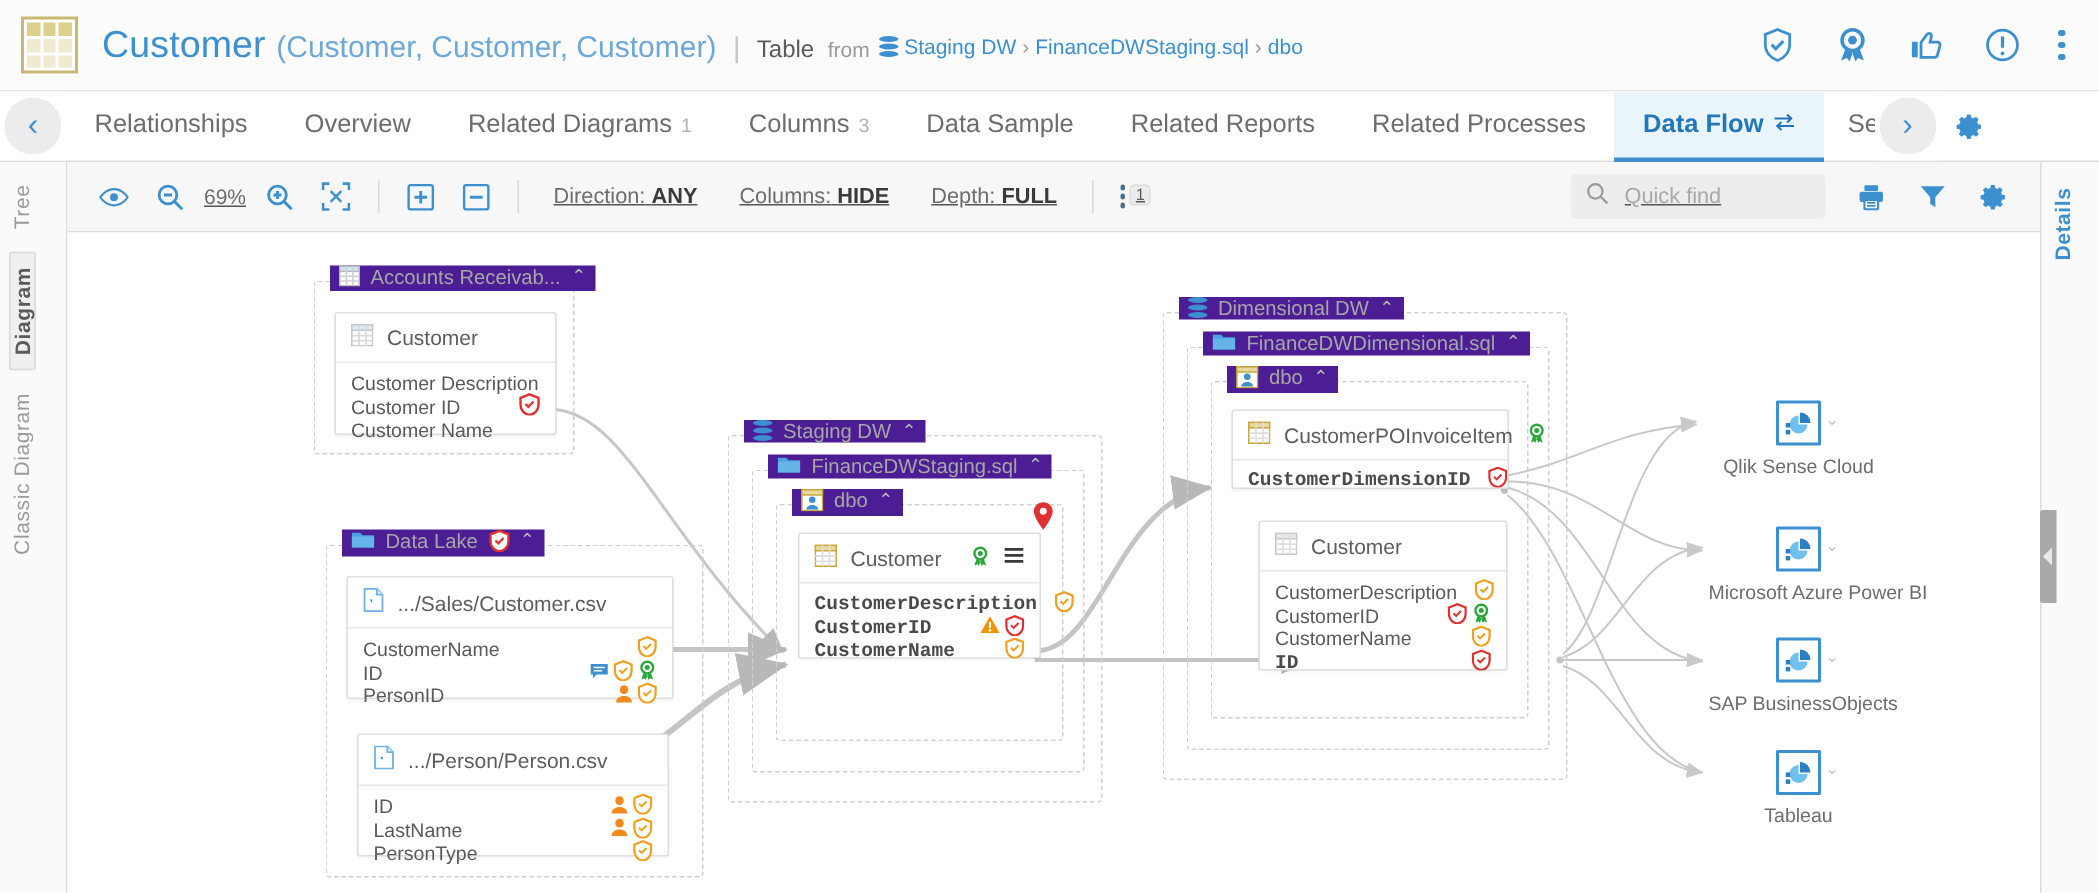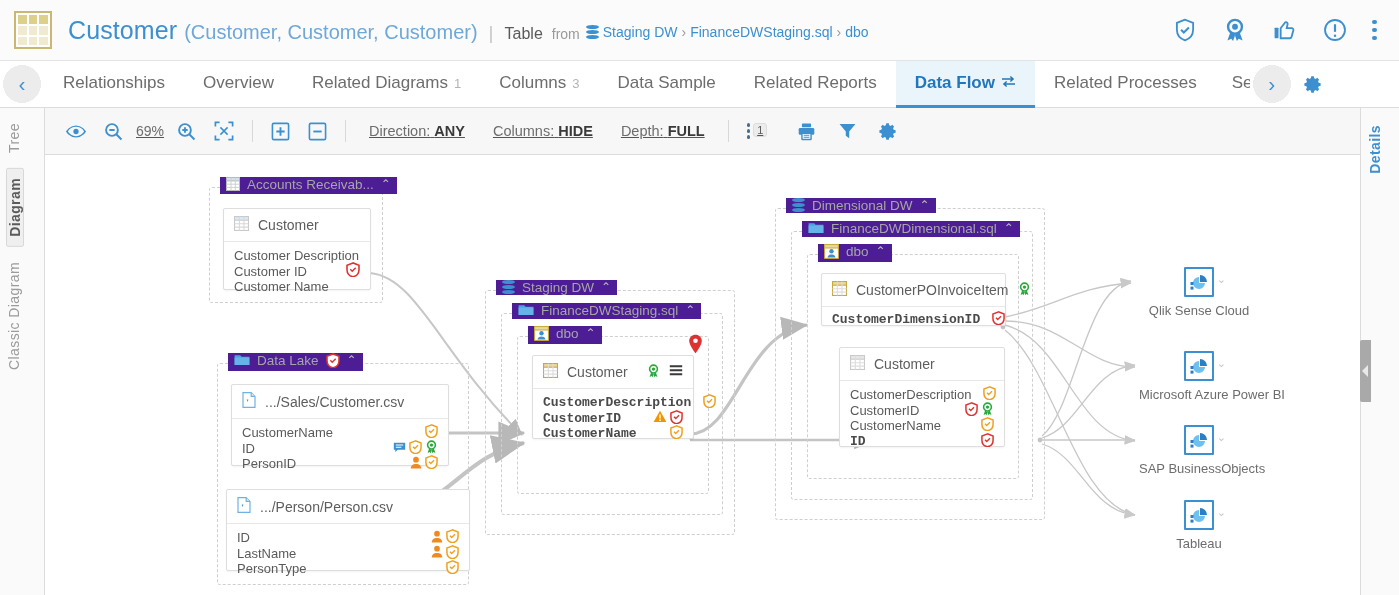--- a/index.html
+++ b/index.html
@@ -241,30 +241,30 @@
   <div class="tab">
     <span>Columns</span>
     <span class="cnt">3</span>
   </div>
   <div class="tab">
     <span>Data Sample</span>
   </div>
   <div class="tab">
     <span>Related Reports</span>
   </div>
+  <div class="tab">
+    <span>Related Processes</span>
+  </div>
   <div class="tab active">
     <span>Data Flow</span>
     <span>
       <svg width="15" height="13" viewBox="0 0 16 14" fill="none" stroke="#2277bb" stroke-width="1.5">
         <path d="M1 4.3h12M10 1.5l3 2.8-3 2.8M15 9.7H3M6 6.9l-3 2.8 3 2.8"></path>
       </svg>
     </span>
-  </div>
-  <div class="tab">
-    <span>Related Processes</span>
   </div>
   <div class="tab clipped">
     <span>Se</span>
   </div>
   <div class="tab-arrow">›</div>
   <div class="tab-gear">
     <svg width="19" height="19" viewBox="0 0 24 24" fill="#3d90d0">
       <path d="M12 8.1a3.9 3.9 0 100 7.8 3.9 3.9 0 000-7.8zm0 6a2.1 2.1 0 110-4.2 2.1 2.1 0 010 4.2z"></path>
       <path d="M21 13.6v-3.2l-2.5-.5a6.9 6.9 0 00-.8-1.9l1.4-2.1-2.3-2.3-2.1 1.4a6.9 6.9 0 00-1.9-.8L12.4 1.7H9.2L8.7 4.2a6.9 6.9 0 00-1.9.8L4.7 3.6 2.4 5.9l1.4 2.1a6.9 6.9 0 00-.8 1.9l-2.5.5v3.2l2.5.5c.2.7.4 1.3.8 1.9l-1.4 2.1 2.3 2.3 2.1-1.4c.6.3 1.2.6 1.9.8l.5 2.5h3.2l.5-2.5c.7-.2 1.3-.4 1.9-.8l2.1 1.4 2.3-2.3-1.4-2.1c.3-.6.6-1.2.8-1.9l2.5-.5z"></path>
     </svg>
@@ -337,20 +337,29 @@
   <div class="tb-divider"></div>
   <div class="tb-btn" style="align-items:flex-start;padding-top:7px">
     <span class="kebab">
         <i></i>
         <i></i>
         <i></i>
       </span>
     <span class="badge1">1</span>
   </div>
 
+  <div class="searchbox">
+    <span>
+      <svg width="16" height="16" viewBox="0 0 18 18" fill="none" stroke="#9a9a9a" stroke-width="1.7">
+        <circle cx="7.4" cy="7.4" r="5.4"></circle>
+          <path d="M11.5 11.5 16.4 16.4"></path>
+      </svg>
+    </span>
+    <input type="text" placeholder="Quick find" style="">
+  </div>
 
   <div class="tb-right">
     <div class="tb-btn">
       <svg width="19" height="19" viewBox="0 0 20 20" fill="#3d90d0">
         <rect x="5.2" y="1.6" width="9.6" height="4" rx=".5"></rect>
         <rect x="1.8" y="6.2" width="16.4" height="7.2" rx="1.4"></rect>
         <rect x="5.2" y="12" width="9.6" height="6.4" rx=".5" fill="#fff" stroke="#3d90d0" stroke-width="1.5"></rect>
         <path d="M7 14h6M7 16h6" stroke="#3d90d0" stroke-width="1.2"></path>
       </svg>
     </div>
@@ -516,21 +525,21 @@
                 </svg></span>
             <span><svg width="13" height="14" viewBox="0 0 14 15">
                   <path d="M7 .9 1 3.2v4.6c0 3.7 2.6 6.4 6 6.9 3.4-.5 6-3.2 6-6.9V3.2z" fill="#fff" stroke="#f0a020" stroke-width="1.6"></path>
                   <path d="M4.3 7.3l1.9 1.9 3.5-3.5" fill="none" stroke="#f0a020" stroke-width="1.5"></path>
                 </svg></span>
           </span>
         </div>
       </div>
     </div>
 
-    <div class="node" style="left:8px;top:125px;width:244px;height:82px">
+    <div class="node" style="left:20px;top:125px;width:208px;height:82px">
       <div class="node-title">
         <span>
           <svg width="14" height="16" viewBox="0 0 14 16">
               <path d="M1 .6h8.2L13 4.4V15.4H1z" fill="#fff" stroke="#6fb3e6" stroke-width="1.2"></path>
               <path d="M9.2.6V4.4H13" fill="#dceaf6" stroke="#6fb3e6" stroke-width="1.2"></path>
               <path d="M4.6 7.6h1.8l-.7 2.4" fill="#3d90d0"></path>
             </svg>
         </span>
         <span class="ttl">.../Person/Person.csv</span>
       </div>

